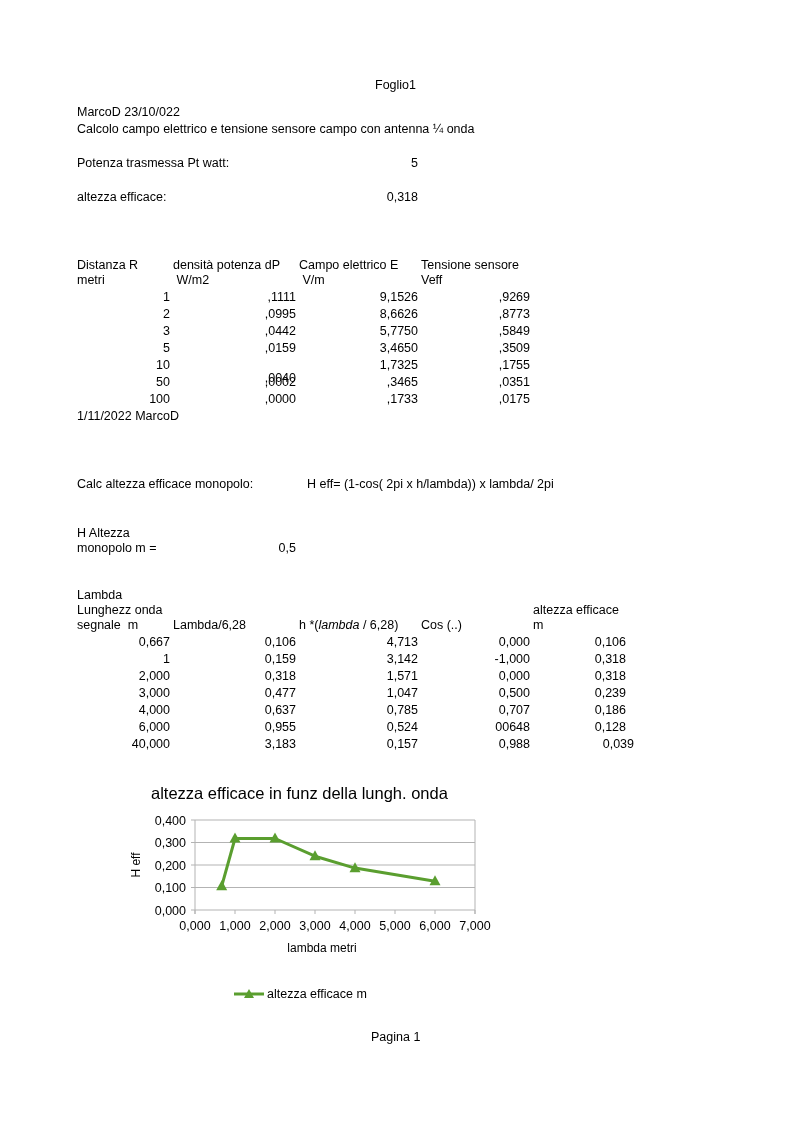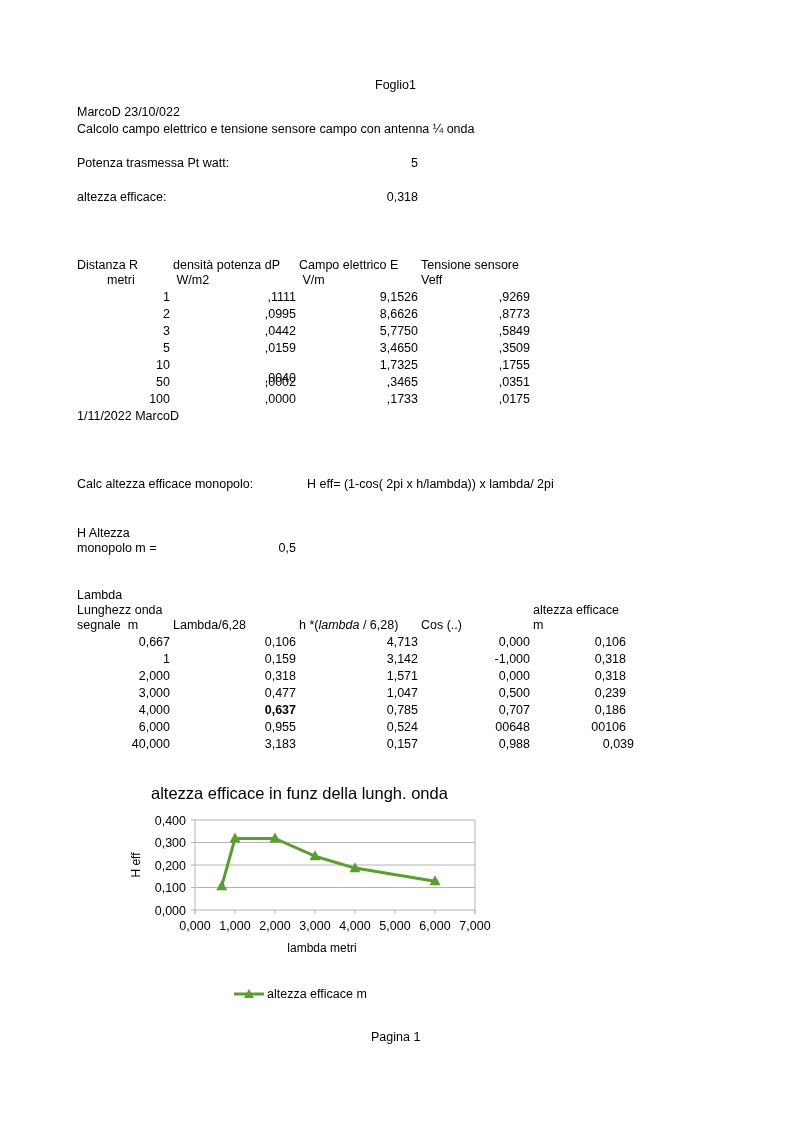--- a/index.html
+++ b/index.html
@@ -17,21 +17,21 @@
 
 <div class="t" style="left:77px; top:105px;">MarcoD 23/10/022</div>
 <div class="t" style="left:77px; top:122px;">Calcolo campo elettrico e tensione sensore campo con antenna ¼ onda</div>
 <div class="t" style="left:77px; top:156px;">Potenza trasmessa  Pt watt:</div>
 <div class="t r" style="left:360px; width:58px; top:156px;">5</div>
 <div class="t" style="left:77px; top:190px;">altezza efficace:</div>
 <div class="t r" style="left:360px; width:58px; top:190px;">0,318</div>
 
 <div>
   <div class="t" style="left:77px; top:258px;">Distanza  R</div>
-  <div class="t" style="left:77px; top:273px;margin-left:30px;">metri</div>
+  <div class="t" style="left:77px; top:273px;">metri</div>
   <div class="t" style="left:173px; top:258px;">densità potenza  dP</div>
   <div class="t" style="left:173px; top:273px; white-space:pre;"> W/m2</div>
   <div class="t" style="left:299px; top:258px;">Campo elettrico E</div>
   <div class="t" style="left:299px; top:273px; white-space:pre;"> V/m</div>
   <div class="t" style="left:421px; top:258px;">Tensione sensore</div>
   <div class="t" style="left:421px; top:273px;">Veff</div>
   <div id="t1rows">
       <div>
         <div class="t r" style="left: 77px; width: 93px; top: 290px;">1</div>
         <div class="t r" style="left: 240px; width: 56px; top: 290px;">,1111</div>
@@ -118,31 +118,31 @@
       </div>
       <div>
         <div class="t r" style="left: 77px; width: 93px; top: 686px;">3,000</div>
         <div class="t r" style="left: 240px; width: 56px; top: 686px;">0,477</div>
         <div class="t r" style="left: 360px; width: 58px; top: 686px;">1,047</div>
         <div class="t r" style="left: 470px; width: 60px; top: 686px;">0,500</div>
         <div class="t r" style="left: 570px; width: 56px; top: 686px;">0,239</div>
       </div>
       <div>
         <div class="t r" style="left: 77px; width: 93px; top: 703px;">4,000</div>
-        <div class="t r" style="left: 240px; width: 56px; top: 703px; font-weight: bold;">0,637</div>
+        <div class="t r" style="left: 240px; width: 56px; top: 703px;">0,637</div>
         <div class="t r" style="left: 360px; width: 58px; top: 703px;">0,785</div>
         <div class="t r" style="left: 470px; width: 60px; top: 703px;">0,707</div>
         <div class="t r" style="left: 570px; width: 56px; top: 703px;">0,186</div>
       </div>
       <div>
         <div class="t r" style="left: 77px; width: 93px; top: 720px;">6,000</div>
         <div class="t r" style="left: 240px; width: 56px; top: 720px;">0,955</div>
         <div class="t r" style="left: 360px; width: 58px; top: 720px;">0,524</div>
         <div class="t r" style="left: 470px; width: 60px; top: 720px;">00648</div>
-        <div class="t r" style="left: 570px; width: 56px; top: 720px;">00106</div>
+        <div class="t r" style="left: 570px; width: 56px; top: 720px;">0,128</div>
       </div>
       <div>
         <div class="t r" style="left: 77px; width: 93px; top: 737px;">40,000</div>
         <div class="t r" style="left: 240px; width: 56px; top: 737px;">3,183</div>
         <div class="t r" style="left: 360px; width: 58px; top: 737px;">0,157</div>
         <div class="t r" style="left: 470px; width: 60px; top: 737px;">0,988</div>
         <div class="t r" style="left: 578px; width: 56px; top: 737px;">0,039</div>
       </div>
     </div>
 </div>

